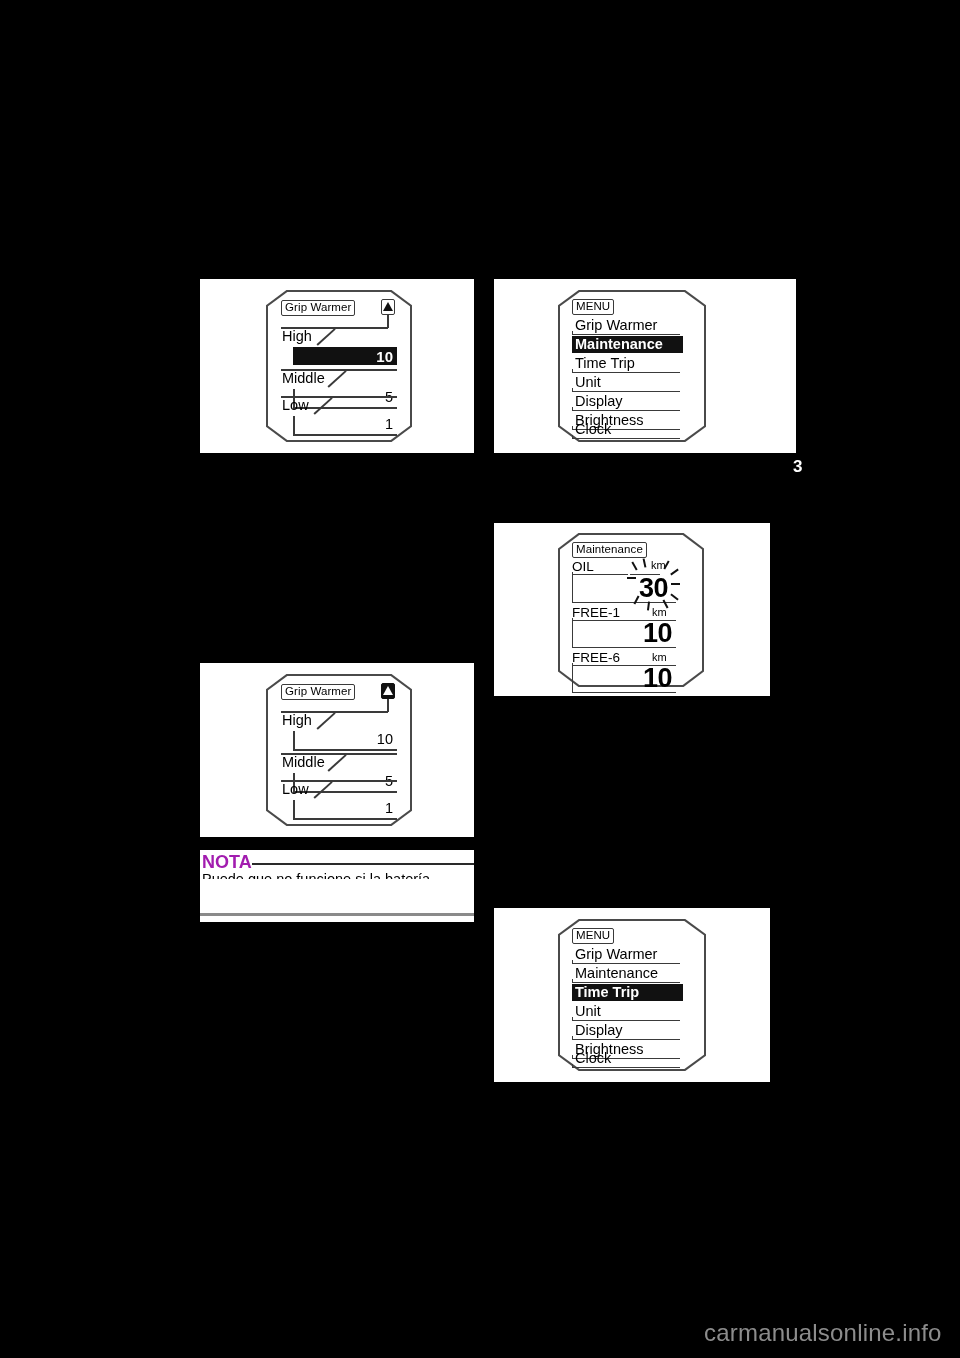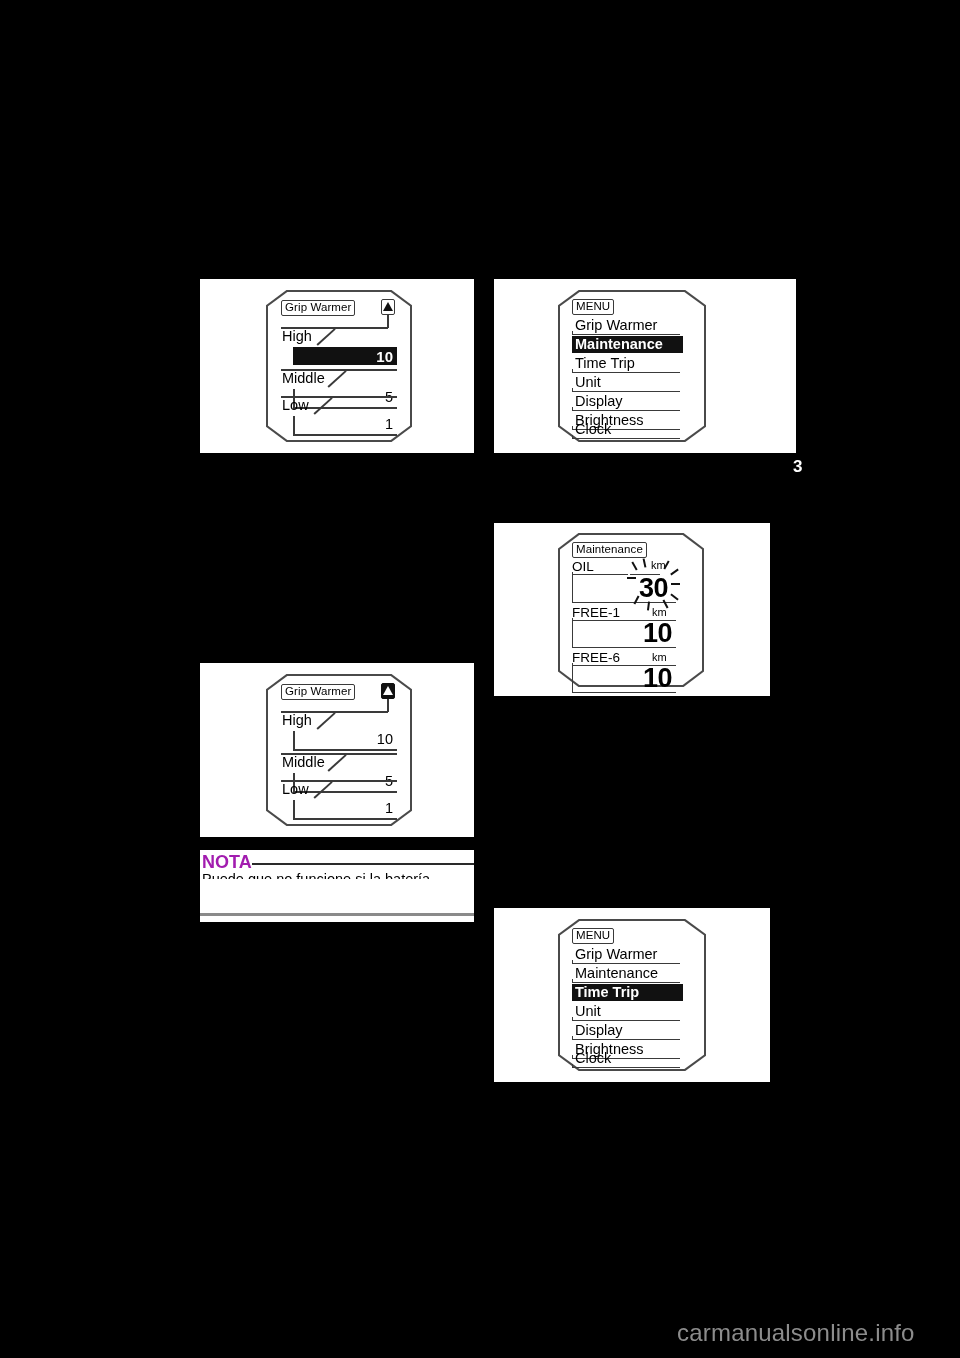--- a/index.html
+++ b/index.html
@@ -450,13 +450,13 @@
       <div class="menu-tick" style="left:14px; top:136px;"></div>
       <div class="menu-underline" style="left:14px; top:139px; width:108px;"></div>
 
       <div class="menu-item" style="left:14px; top:131px; width:108px;">Clock</div>
       <div class="menu-tick" style="left:14px; top:145px;"></div>
       <div class="menu-underline" style="left:14px; top:148px; width:108px;"></div>
     </div>
   </div>
 </div>
 
-<div class="watermark" style="left:677px; top:1320px;">carmanualsonline.info</div>
+<div class="watermark" style="left:704px; top:1320px;">carmanualsonline.info</div>
 
 </body></html>

